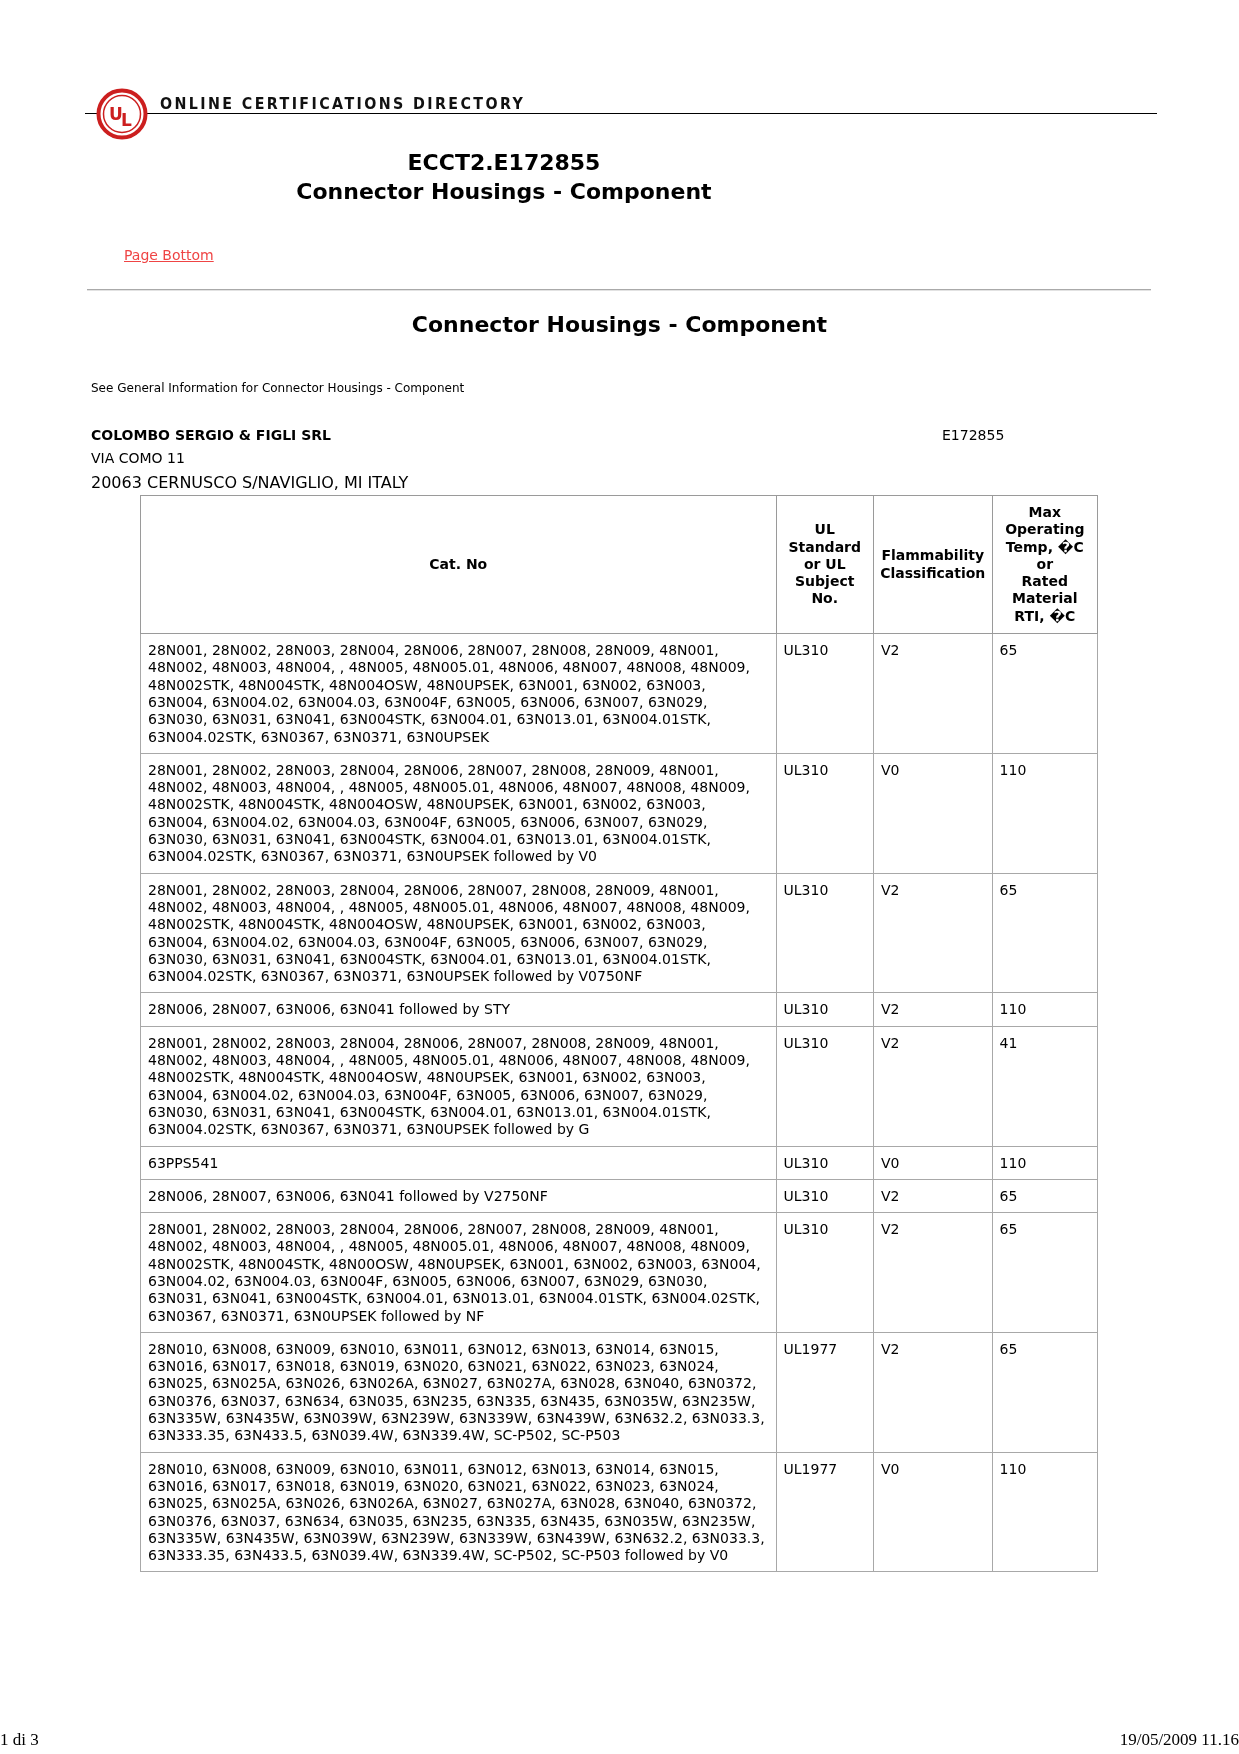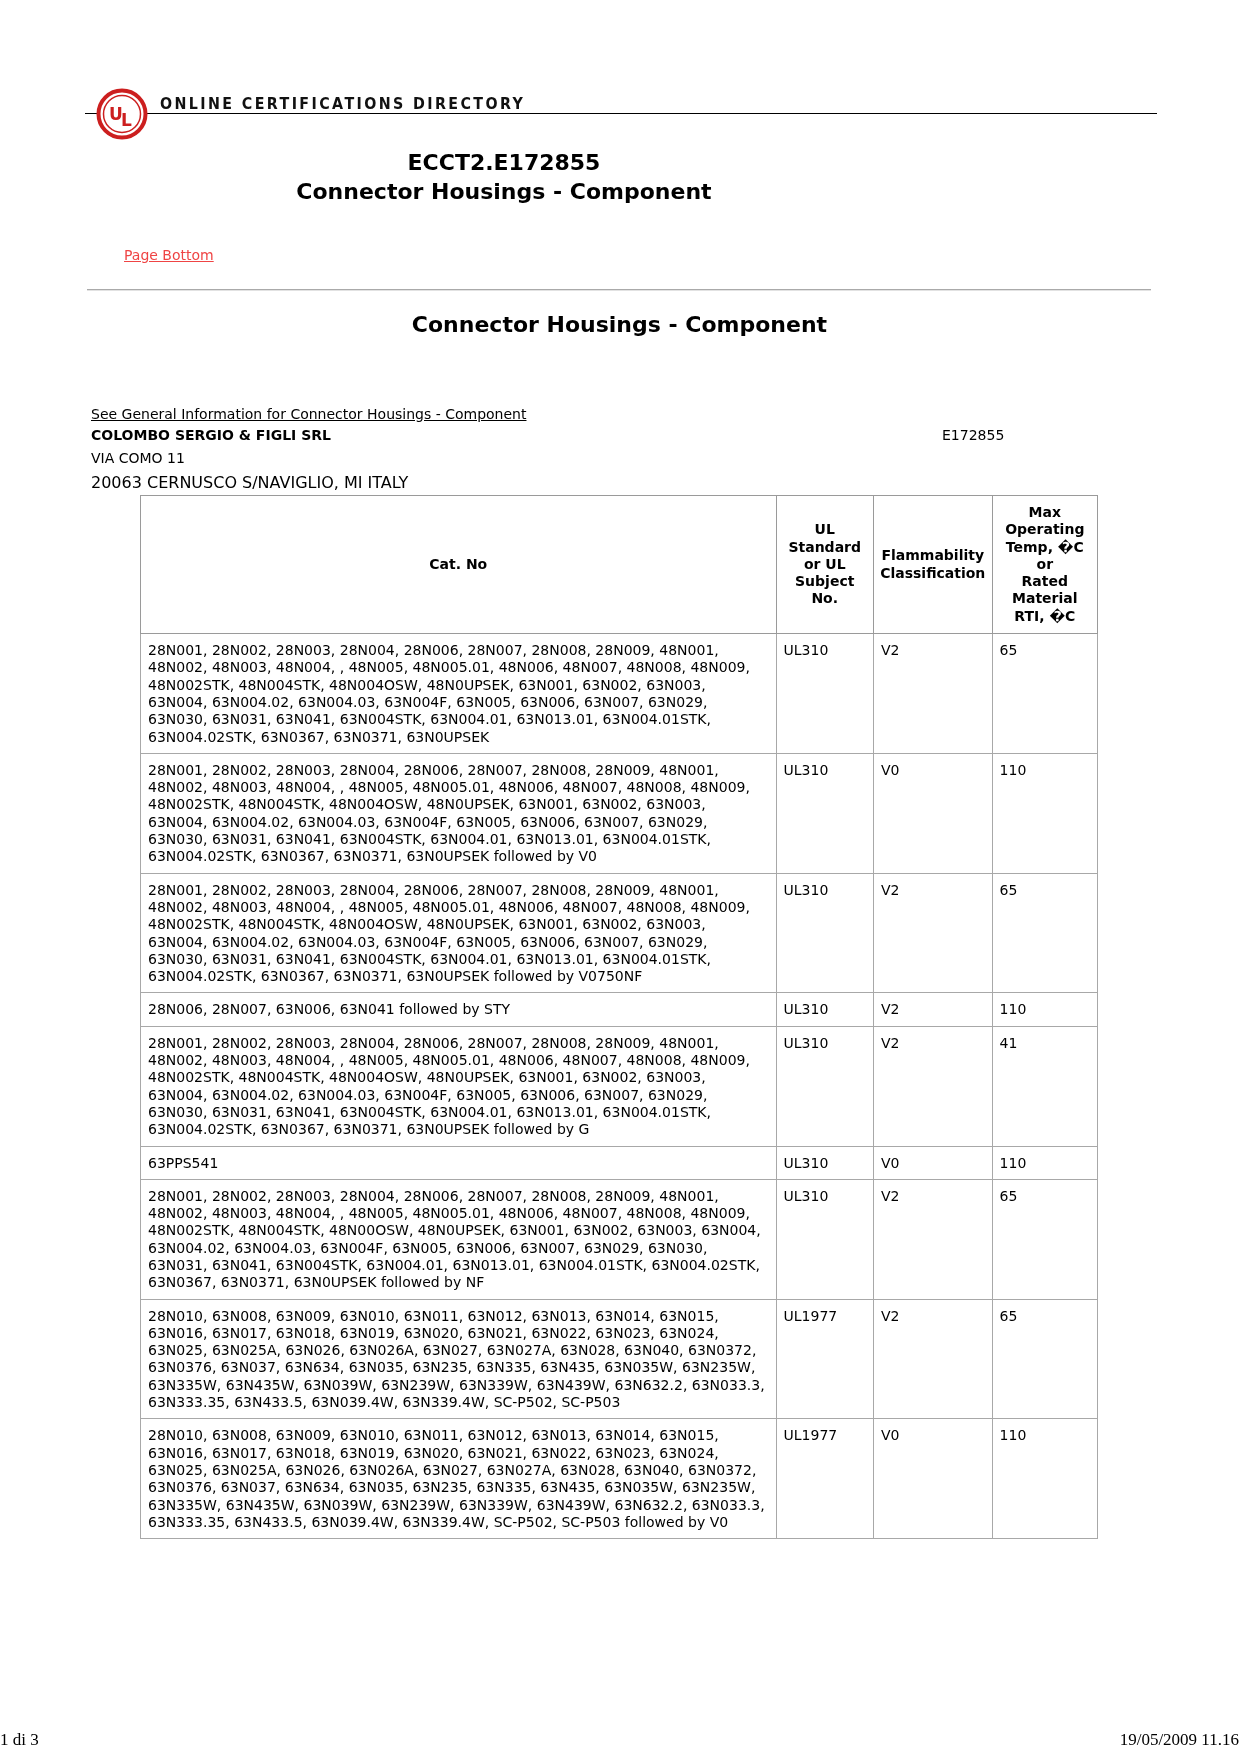--- a/index.html
+++ b/index.html
@@ -7,21 +7,21 @@
          font-family: "DejaVu Sans", "Liberation Sans", sans-serif; color: #000; }
   .abs { position: absolute; }
   .header-line { left: 85px; top: 113px; width: 1072px; height: 1px; background: #000; }
   .logo { left: 95px; top: 87px; width: 54px; height: 54px; }
   .logo-text { left: 160px; top: 97px; font-family: "DejaVu Sans", sans-serif; font-weight: bold;
                font-size: 15.5px; letter-spacing: 2.6px; color: #111; line-height: 15px; transform: scaleX(0.92); transform-origin: left top; }
   .title-block { left: 0; width: 1008px; top: 148px; text-align: center; font-weight: bold; font-size: 22px; line-height: 29px; }
   .page-bottom { left: 124px; top: 247px; font-size: 14px; color: #ef4444; text-decoration: underline; cursor: pointer; }
   .hr { left: 87px; top: 289px; width: 1064px; height: 0; border-top: 1px solid #aaa; border-bottom: 1px solid #e2e2e2; }
   .h2 { left: 0; width: 1239px; top: 312px; text-align: center; font-weight: bold; font-size: 22px; }
-  .gen-info { left: 91px; top: 381px; font-size: 14px; text-decoration: underline; cursor: pointer; margin-top: 25px; }
+  .gen-info { left: 91px; top: 381px; font-size: 12px; cursor: pointer; }
   .company { left: 91px; top: 427px; font-size: 14px; font-weight: bold; }
   .fileno { left: 942px; top: 427px; font-size: 14px; }
   .addr1 { left: 91px; top: 450px; font-size: 14px; }
   .addr2 { left: 91px; top: 473px; font-size: 16px; }
   table.listing { position: absolute; left: 140px; top: 495px; width: 958px; border-collapse: collapse; font-size: 14px; line-height: 17.3px; }
   table.listing th, table.listing td { border: 1.5px solid #9a9a9a; vertical-align: top; padding: 8px 7px 7px 7px; }
   table.listing th { font-weight: bold; vertical-align: middle; padding: 8px 6px; }
   table.listing td { border-color: #a8a8a8; }
   .c1 { width: 620px; } .c2 { width: 84px; } .c3 { width: 104px; } .c4 { width: 92px; }
   .footer-left { left: 0; top: 1730px; font-family: "Liberation Serif", "DejaVu Serif", serif; font-size: 17px; }
@@ -100,20 +100,26 @@
         <td>V2</td>
         <td>41</td>
       </tr>
       <tr>
         <td>63PPS541</td>
         <td>UL310</td>
         <td>V0</td>
         <td>110</td>
       </tr>
       <tr>
+        <td>28N006, 28N007, 63N006, 63N041 followed by V2750NF</td>
+        <td>UL310</td>
+        <td>V2</td>
+        <td>65</td>
+      </tr>
+      <tr>
         <td>28N001, 28N002, 28N003, 28N004, 28N006, 28N007, 28N008, 28N009, 48N001, 48N002, 48N003, 48N004, , 48N005, 48N005.01, 48N006, 48N007, 48N008, 48N009, 48N002STK, 48N004STK, 48N00OSW, 48N0UPSEK, 63N001, 63N002, 63N003, 63N004, 63N004.02, 63N004.03, 63N004F, 63N005, 63N006, 63N007, 63N029, 63N030, 63N031, 63N041, 63N004STK, 63N004.01, 63N013.01, 63N004.01STK, 63N004.02STK, 63N0367, 63N0371, 63N0UPSEK followed by NF</td>
         <td>UL310</td>
         <td>V2</td>
         <td>65</td>
       </tr>
       <tr>
         <td>28N010, 63N008, 63N009, 63N010, 63N011, 63N012, 63N013, 63N014, 63N015, 63N016, 63N017, 63N018, 63N019, 63N020, 63N021, 63N022, 63N023, 63N024, 63N025, 63N025A, 63N026, 63N026A, 63N027, 63N027A, 63N028, 63N040, 63N0372, 63N0376, 63N037, 63N634, 63N035, 63N235, 63N335, 63N435, 63N035W, 63N235W, 63N335W, 63N435W, 63N039W, 63N239W, 63N339W, 63N439W, 63N632.2, 63N033.3, 63N333.35, 63N433.5, 63N039.4W, 63N339.4W, SC-P502, SC-P503</td>
         <td>UL1977</td>
         <td>V2</td>
         <td>65</td>

